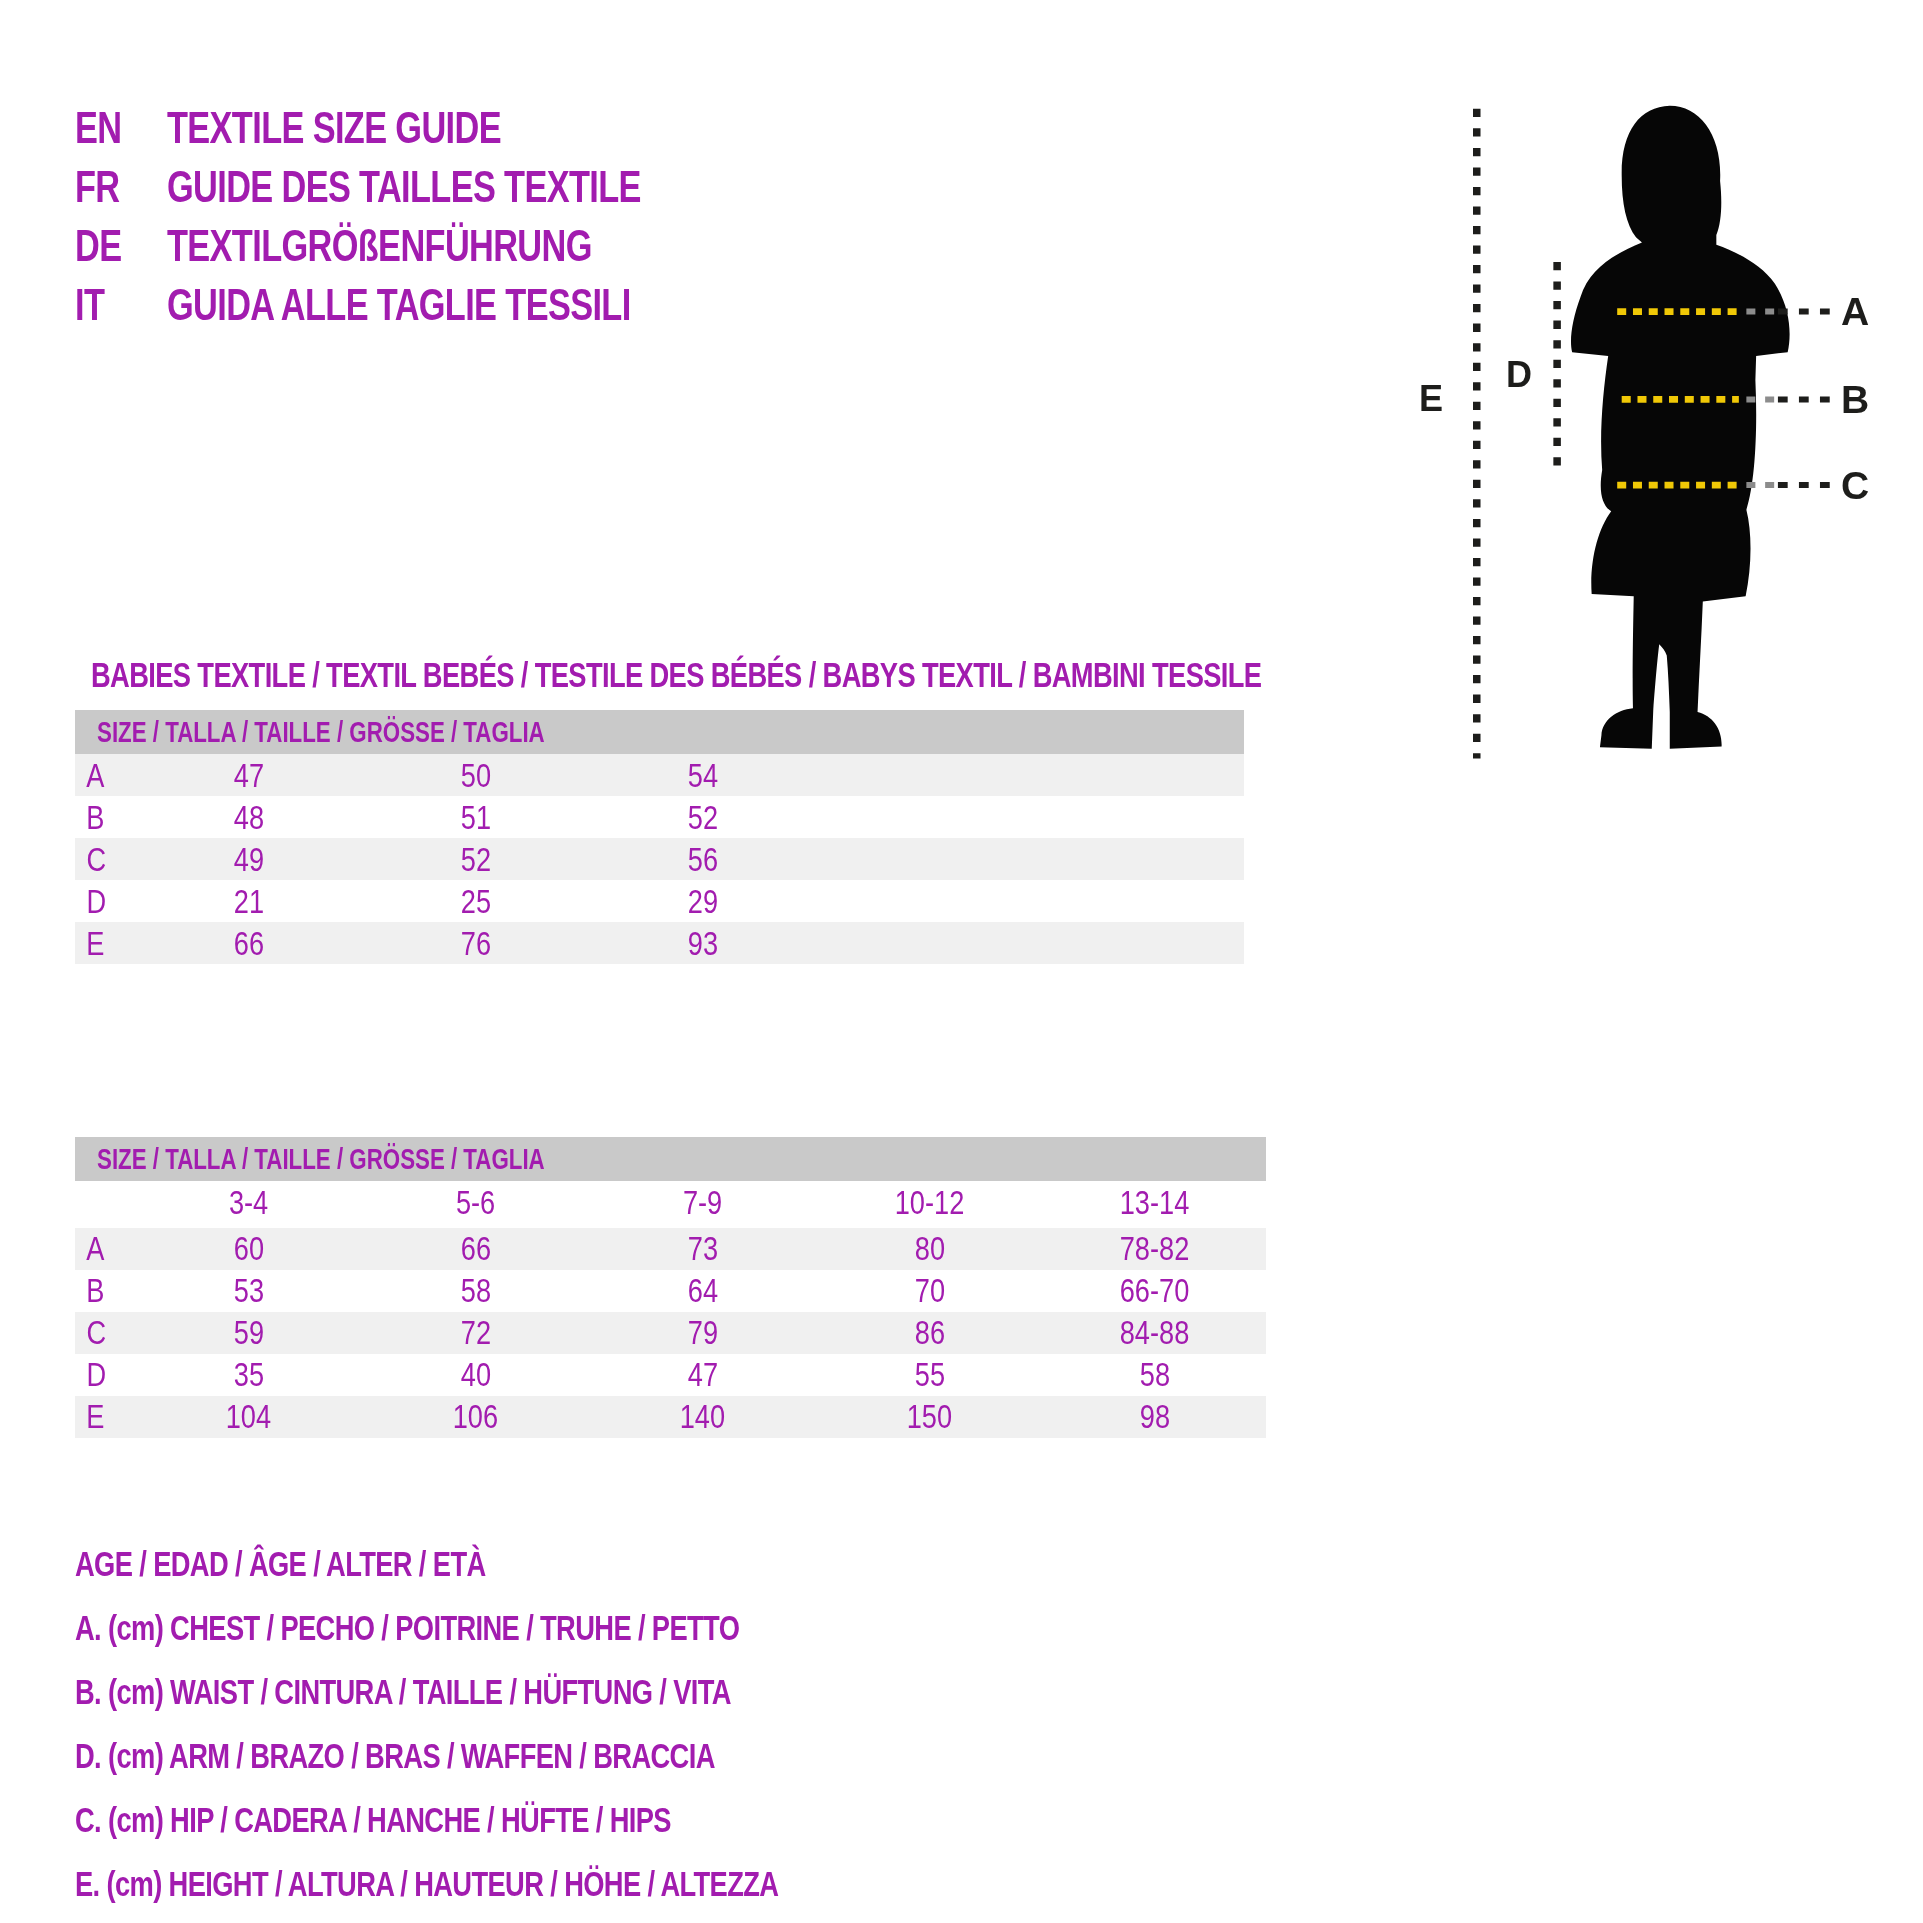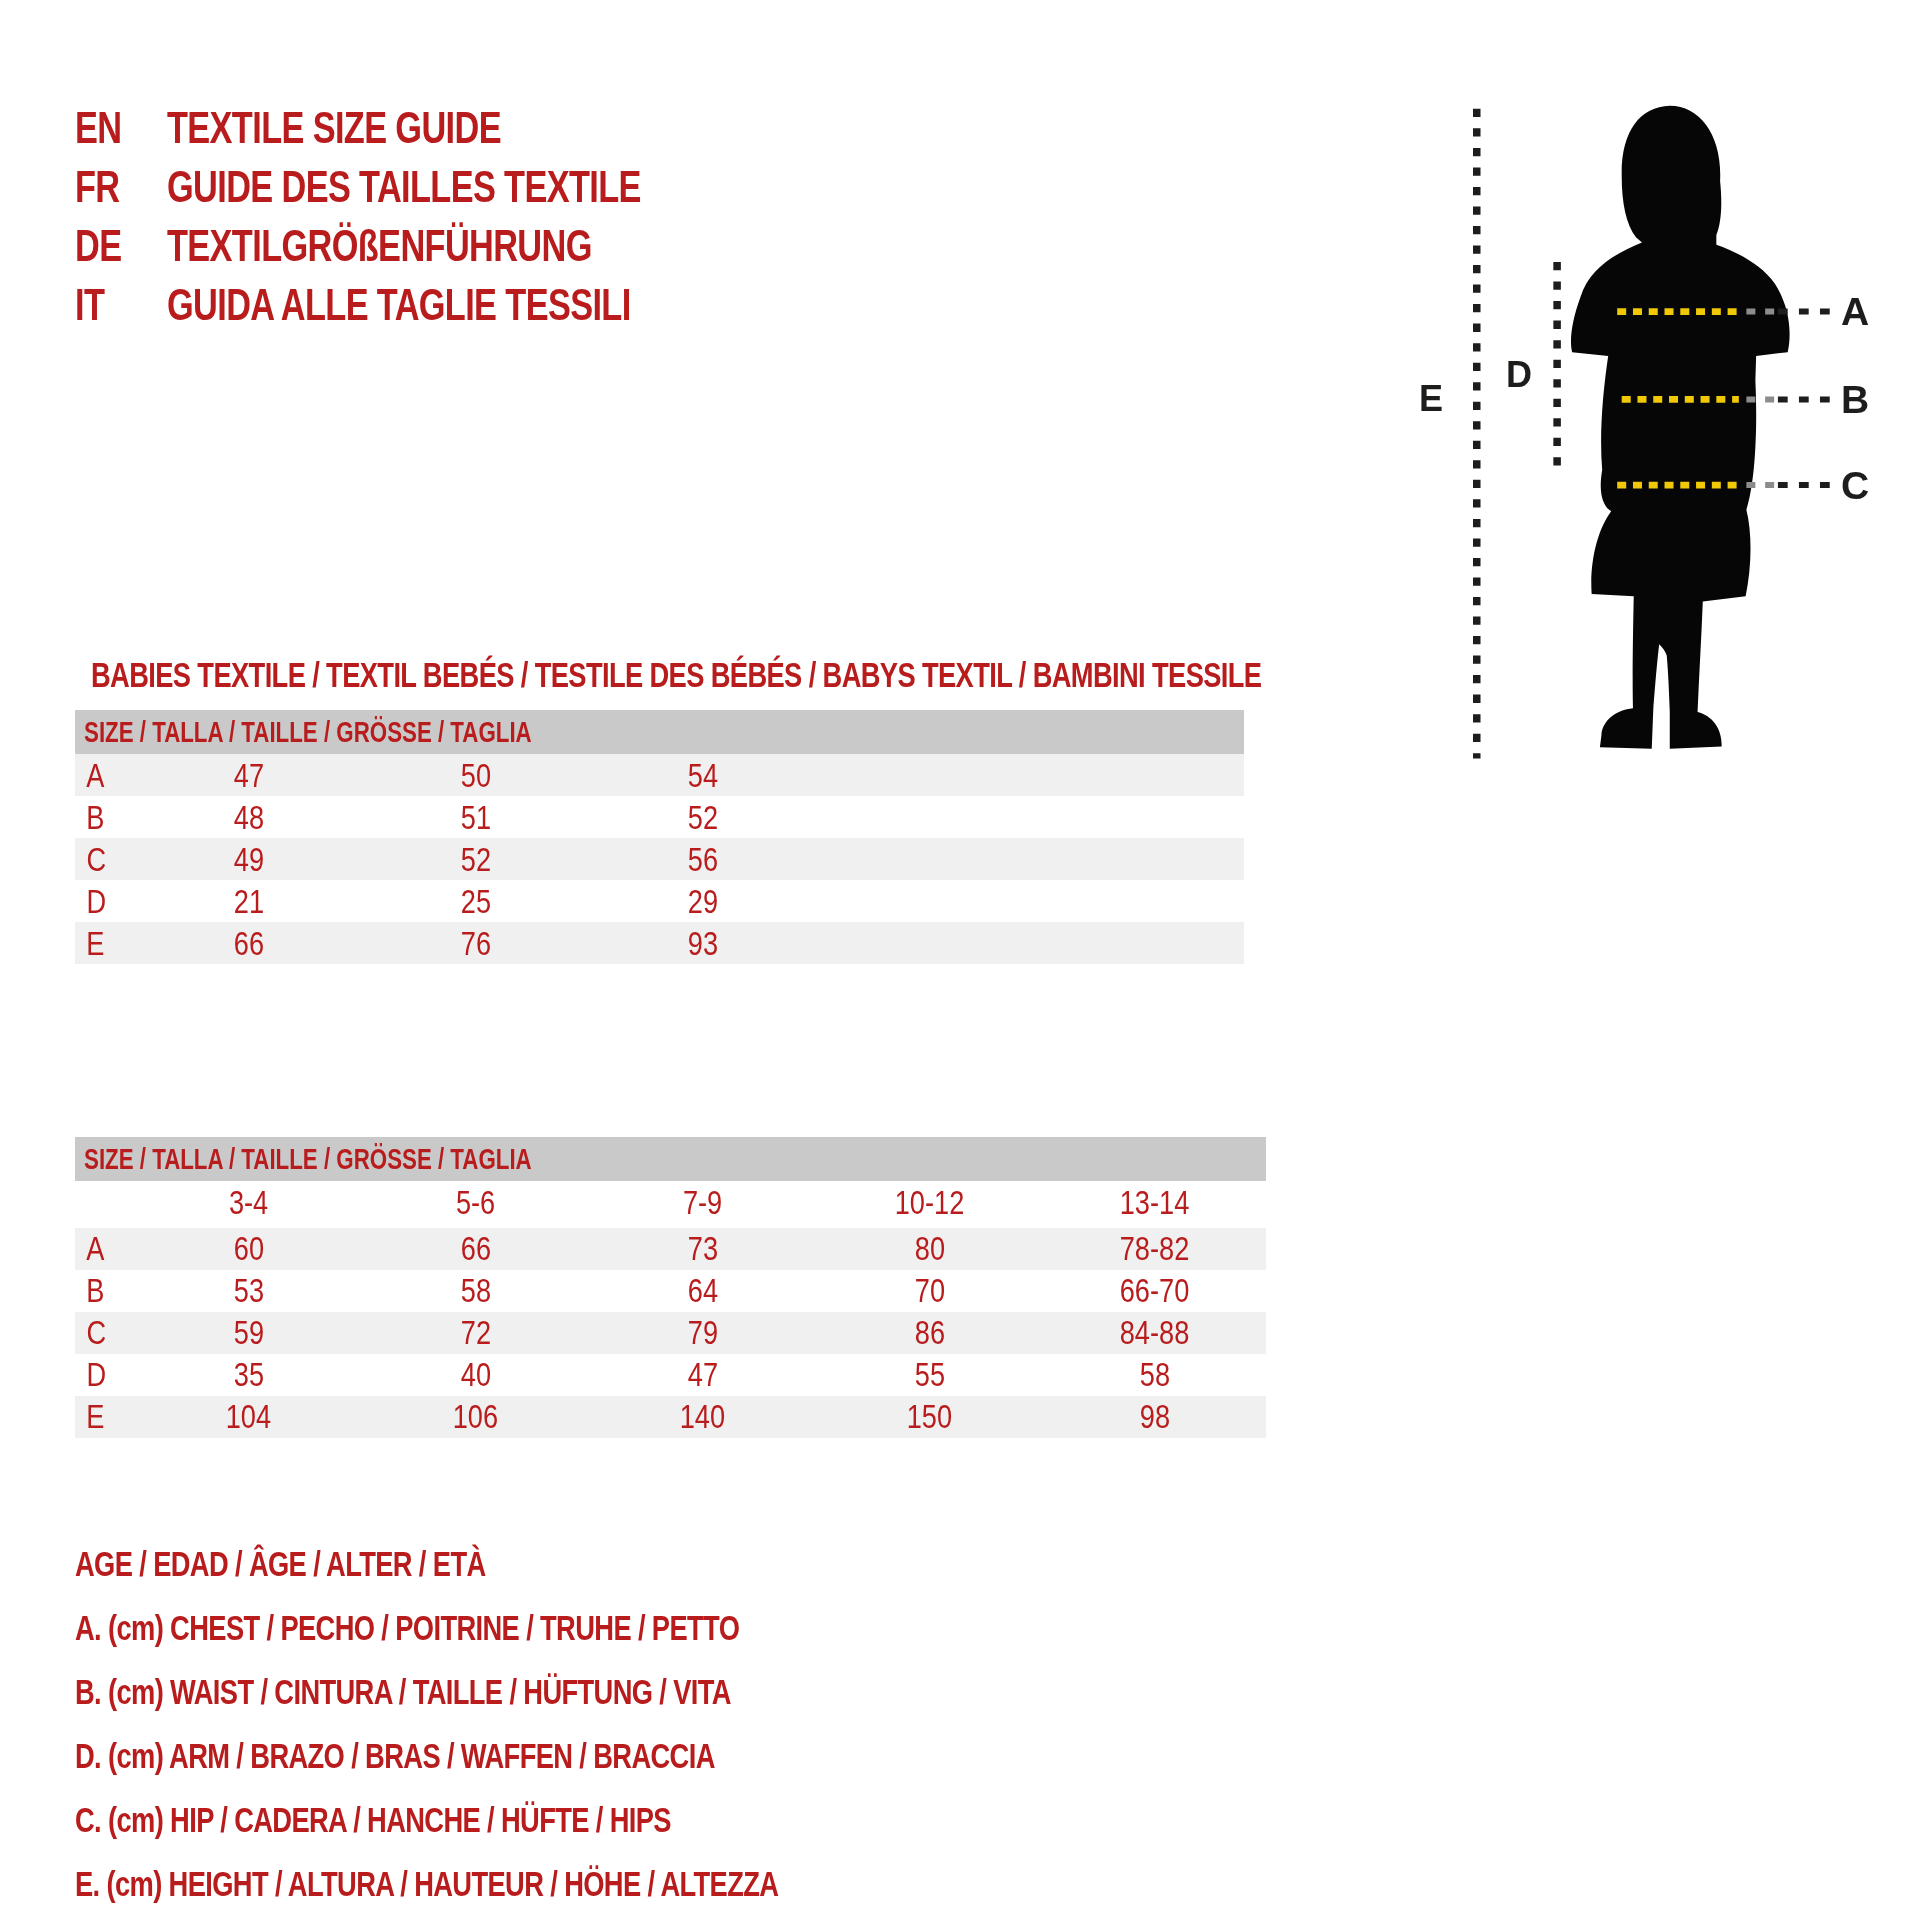--- a/index.html
+++ b/index.html
@@ -1,37 +1,37 @@
 <!DOCTYPE html>
 <html style="font-size:12px"><head>
 <meta charset="utf-8">
 <style>
   html,body{margin:0;padding:0;background:#ffffff;}
   .page{position:relative;width:1924px;height:1924px;background:#ffffff;overflow:hidden;
-        font-family:"Liberation Sans","DejaVu Sans",sans-serif;color:#b91c1c;}
+        font-family:"Liberation Sans","DejaVu Sans",sans-serif;color:#a21caf;}
 
   
   .cx{display:inline-block;transform:scaleX(.78);transform-origin:0 50%;white-space:nowrap;}
   .cxc{display:inline-block;transform:scaleX(.8);transform-origin:50% 50%;white-space:nowrap;}
 
   
   .langs{position:absolute;left:75px;top:98px;}
   .lang-row{display:flex;align-items:center;height:59px;font-size:44px;font-weight:700;letter-spacing:-0.8px;}
   .lang-code{width:92px;flex:0 0 92px;}
 
   
   .sec-title{position:absolute;left:75px;height:45px;line-height:45px;font-size:35px;font-weight:700;letter-spacing:-0.8px;}
   .sec-title.babies{top:636px;}
   .sec-title.children{top:1073px;}
 
   
   .table{position:absolute;left:75px;}
   .table.babies{top:710px;width:1169px;--cols:60px 227px 227px 227px 1fr;}
   .table.children{top:1137px;width:1191px;--cols:60px 227px 227px 227px 227px 1fr;}
-  .thead{height:44px;background:#c9c9c9;display:flex;align-items:center;padding-left:9px;box-sizing:border-box;
+  .thead{height:44px;background:#c9c9c9;display:flex;align-items:center;padding-left:22px;box-sizing:border-box;
          font-size:28.6px;font-weight:700;}
   .colhead{height:47px;display:grid;grid-template-columns:var(--cols);}
   .tr{display:grid;grid-template-columns:var(--cols);height:42px;}
   .tr.stripe{background:#f0f0f0;}
   .c{display:flex;align-items:center;justify-content:center;font-size:34px;font-weight:400;}
   .c.lab{justify-content:flex-start;padding-left:9px;box-sizing:border-box;}
 
   
   .legend{position:absolute;left:75px;top:1532px;}
   .legend-row{display:flex;align-items:center;height:64px;font-size:35px;font-weight:700;letter-spacing:-0.8px;}

